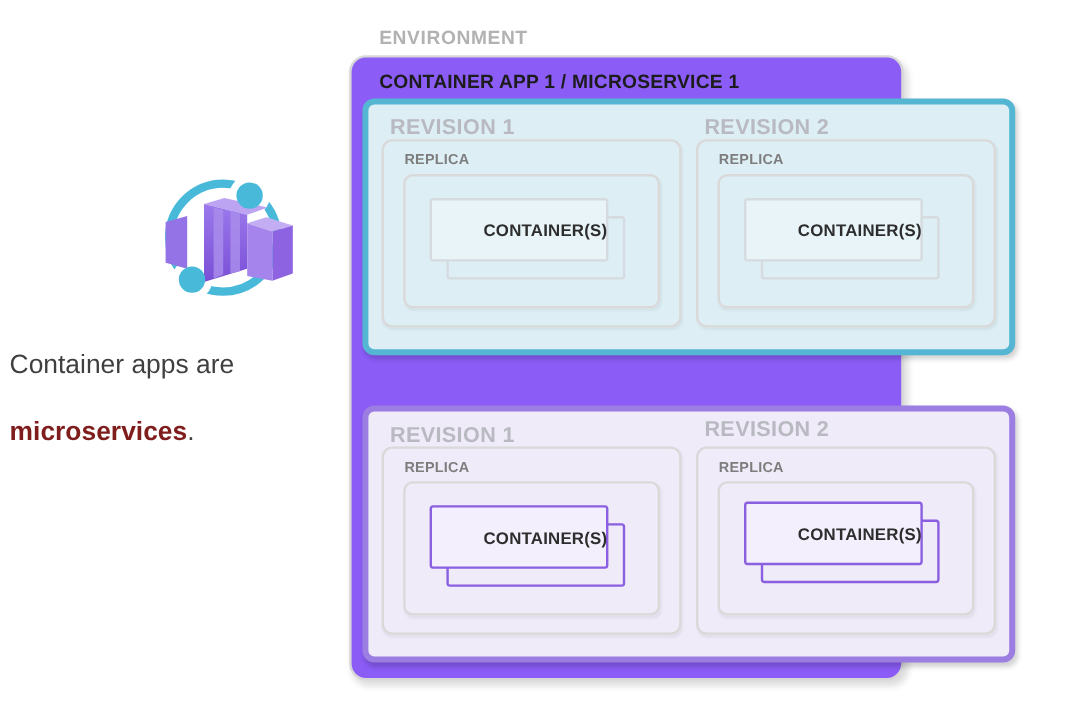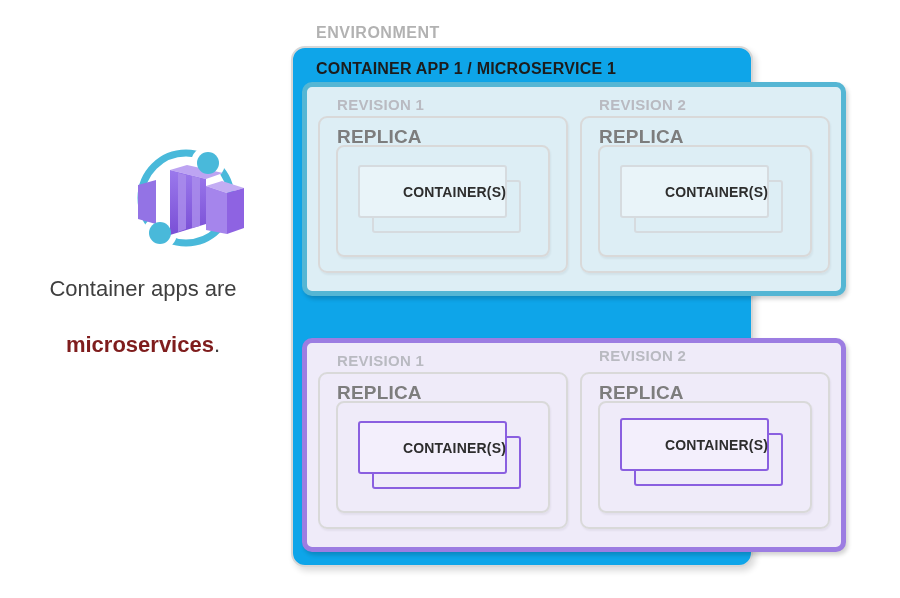--- a/index.html
+++ b/index.html
@@ -1,50 +1,50 @@
 <!DOCTYPE html>
 <html><head>
 <meta charset="utf-8">
 <style>
   html,body{margin:0;padding:0;background:#ffffff;}
   .canvas{position:relative;width:900px;height:598px;background:#ffffff;overflow:hidden;
           font-family:"Liberation Sans",sans-serif;}
 
   
   .icon-wrap{position:absolute;left:130px;top:148px;width:118px;height:104px;}
-  .caption{position:absolute;left:8px;top:275px;width:270px;text-align:center;
+  .caption{position:absolute;left:8px;top:290px;width:270px;text-align:left;
            font-size:22px;line-height:28px;color:#3f3f3f;font-weight:400;}
   .caption b{font-weight:700;color:#7f1d1d;}
 
   
   .env-label{position:absolute;left:316px;top:24px;font-size:16px;font-weight:700;
              color:#b2b2b2;letter-spacing:0.5px;text-align:center;}
   .env-box{position:absolute;left:291px;top:46px;width:462px;height:521px;
-           background:#0ea5e9;border:2px solid #d7d7d7;border-radius:14px;
+           background:#8b5cf6;border:2px solid #d7d7d7;border-radius:14px;
            box-sizing:border-box;box-shadow:3px 4px 6px rgba(0,0,0,0.14);}
   .app-label{position:absolute;left:23px;font-size:16px;font-weight:700;color:#1c1c1c;
              letter-spacing:0.2px;}
   .app-label.al1{top:12px;}
   .app-label.al2{top:268px;}
 
   .app{position:absolute;left:9px;width:544px;height:214px;border:5px solid;
        border-radius:10px;box-sizing:border-box;box-shadow:2px 3px 4px rgba(0,0,0,0.18);}
   .app.app1{top:34px;border-color:#55b6d4;background:#ddeef5;}
   .app.app2{top:290px;border-color:#9c7de2;background:#efebf9;}
 
   
   .rev{position:absolute;top:0;width:250px;height:204px;}
   .rev.c1{left:11px;}
   .rev.c2{left:273px;text-align:right;}
-  .rev-label{position:absolute;left:7px;top:9px;font-size:15px;font-weight:700;
-             color:#b9bac1;letter-spacing:0.3px;margin-left:12px;}
+  .rev-label{position:absolute;left:7px;top:9px;font-size:18px;font-weight:700;
+             color:#b9bac1;letter-spacing:0.3px;}
   .rev-box{position:absolute;left:0;top:29px;width:250px;height:157px;
            border:2px solid #d9d9d9;border-radius:9px;box-sizing:border-box;
            box-shadow:1px 2px 2px rgba(0,0,0,0.05);}
-  .replica-label{position:absolute;left:17px;top:8px;font-size:19px;font-weight:700;
+  .replica-label{position:absolute;left:17px;top:8px;font-size:12px;font-weight:700;
                  color:#7d7d7d;letter-spacing:0.2px;}
   .replica-box{position:absolute;left:16px;top:27px;width:214px;height:112px;
                border:2px solid #d9d9d9;border-radius:8px;box-sizing:border-box;
                box-shadow:1px 2px 2px rgba(0,0,0,0.05);}
   .stack{position:absolute;left:20px;top:18px;width:180px;height:72px;}
   .crect{position:absolute;width:149px;height:53px;border:2px solid;border-radius:3px;
          box-sizing:border-box;padding-left:44px;}
   .crect.back{left:14px;top:15px;z-index:1;background:transparent;}
   .crect.front{left:0;top:0;z-index:2;display:flex;align-items:center;justify-content:center;}
   .crect-label{font-size:14px;font-weight:700;color:#2d2d2d;letter-spacing:0.2px;}

